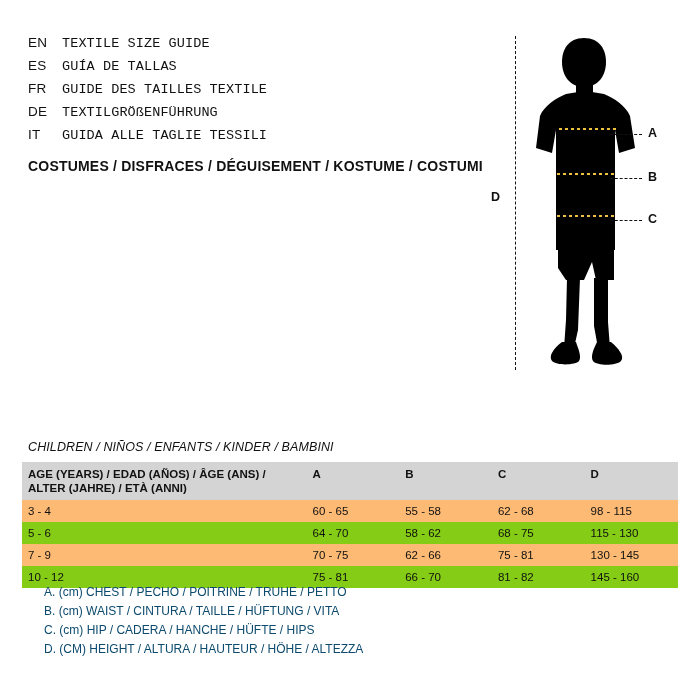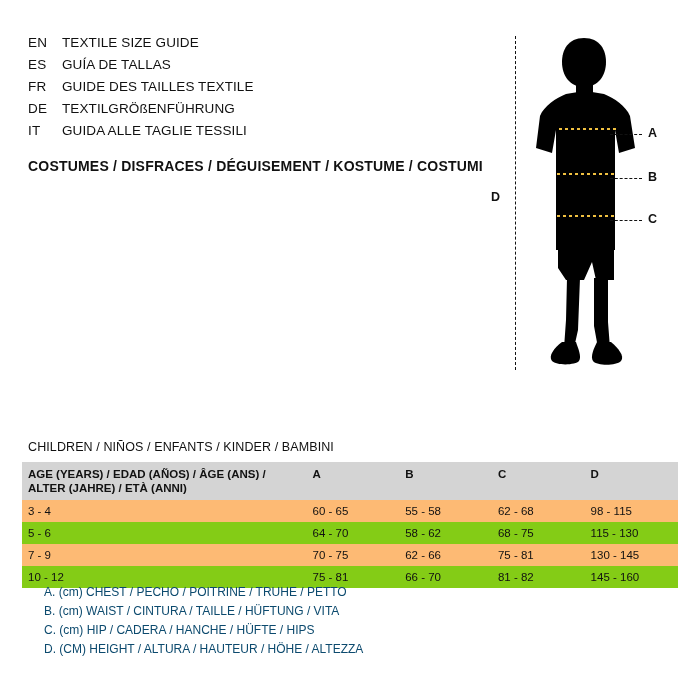--- a/index.html
+++ b/index.html
@@ -36,20 +36,21 @@
     color: #111;
   }
   .lang-code {
     width: 34px;
     flex: 0 0 34px;
     letter-spacing: 0.2px;
   }
   .lang-title {
     flex: 1;
     letter-spacing: 0.1px;
+    font-family: Liberation Mono, monospace;
   }
   .costumes-line {
     position: absolute;
     left: 28px;
     top: 158px;
     font-size: 14px;
     font-weight: bold;
     letter-spacing: 0.2px;
     color: #111;
     white-space: nowrap;
@@ -97,20 +98,21 @@
   }
 
   
   .children-label {
     position: absolute;
     left: 28px;
     top: 440px;
     font-size: 12.5px;
     color: #111;
     letter-spacing: 0.1px;
+    font-style: italic;
   }
   table.sizes {
     position: absolute;
     left: 22px;
     top: 462px;
     width: 656px;
     border-collapse: collapse;
     font-size: 11.5px;
     color: #111;
   }

